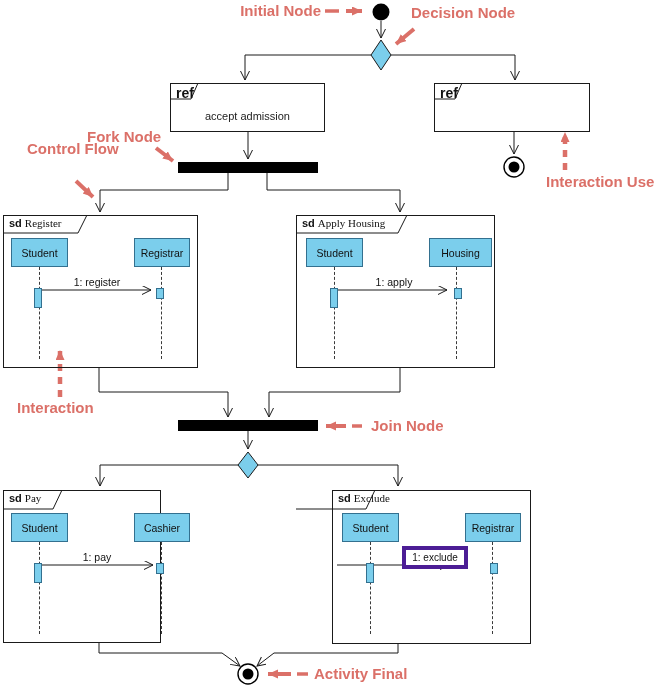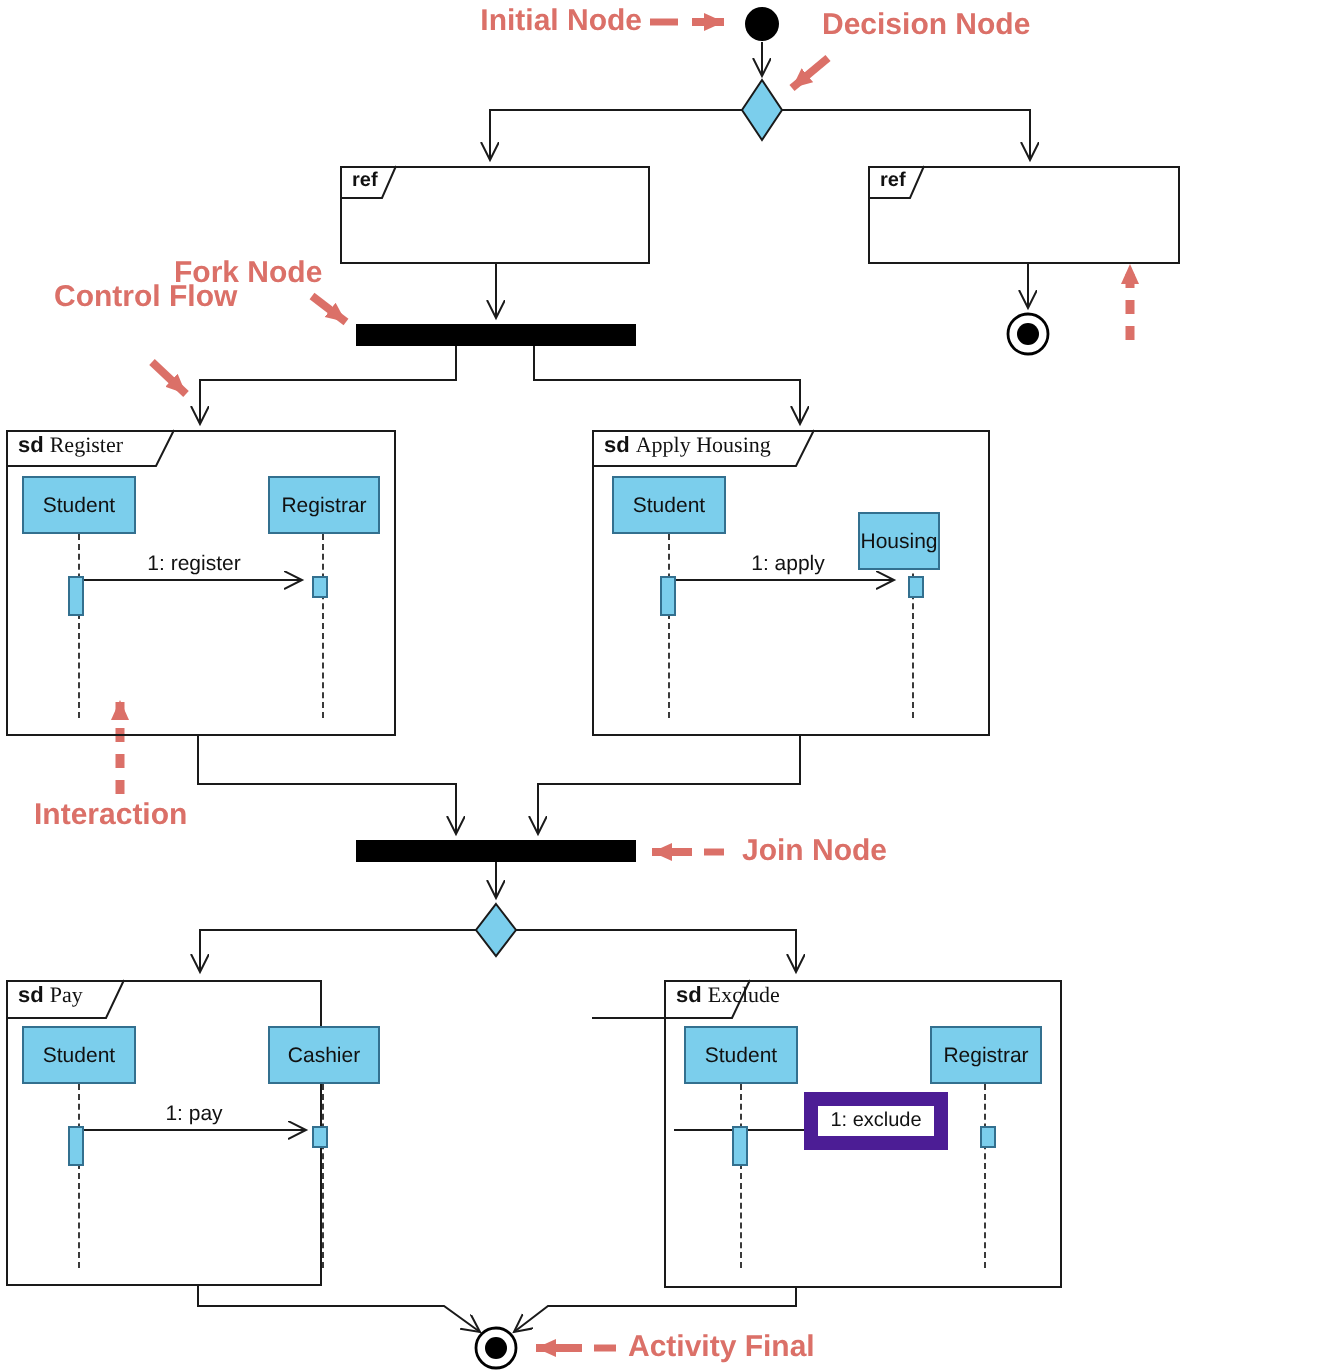--- a/index.html
+++ b/index.html
@@ -20,27 +20,27 @@
   .ra-solid{stroke-width:4;}
   .ra-dash{stroke-width:3.5;}
   .ra-vdash{stroke-width:4.5;stroke-dasharray:7 6;}
   .node-ring{fill:#fff;stroke:#000;stroke-width:1.4;}
   .node-dot{fill:#000;stroke:none;}
 
   .frame{position:absolute;border:1px solid #1a1a1a;background:transparent;z-index:2;box-sizing:border-box;}
   .tabtext{position:absolute;left:5px;top:1px;font-size:11px;color:#111;white-space:nowrap;}
   .tabtext .kw{font-weight:bold;}
   .tabtext .fname{margin-left:3px;font-family:Liberation Serif, serif;}
-  .reftab{font-size:10px;}
+  .reftab{font-size:14px;}
   .ref-label{position:absolute;left:0;right:0;top:16px;bottom:0;display:flex;align-items:center;justify-content:center;font-size:11px;color:#222;}
   .head{position:absolute;height:29px;background:var(--blue-fill);border:1px solid var(--blue-border);box-sizing:border-box;display:flex;align-items:center;justify-content:center;font-size:10.5px;color:#111;z-index:3;}
   .lifeline{position:absolute;width:0;border-left:1px dashed #3a3a3a;z-index:2;}
   .activation{position:absolute;width:8px;background:var(--blue-fill);border:1px solid var(--blue-border);box-sizing:border-box;z-index:3;}
   .msg{position:absolute;font-size:10.5px;color:#111;text-align:center;z-index:3;}
-  .msg-boxed{border:7px solid #4c1d95;background:#fff;display:flex;align-items:center;justify-content:center;font-size:10px;}
+  .msg-boxed{border:4px solid #4c1d95;background:#fff;display:flex;align-items:center;justify-content:center;font-size:10px;}
 
   .ann{position:absolute;color:var(--red);font-weight:bold;font-size:15px;white-space:nowrap;z-index:4;}
   .ann-right{text-align:right;}
 </style>
 </head>
 <body>
 
 <div id="canvas">
 
   <svg id="overlay" width="661" height="686" viewBox="0 0 661 686">
@@ -100,20 +100,21 @@
     <path class="ra ra-dash" d="M362 426 H352"></path>
     <path class="ra ra-solid" d="M346 426 H326" marker-end="url(#triRed)"></path>
     <path class="ra ra-dash" d="M308 674 H297"></path>
     <path class="ra ra-solid" d="M291 674 H268" marker-end="url(#triRed)"></path>
   </svg>
 
   <div class="frame" style="left:170px;top:83px;width:155px;height:49px;">
     <div class="tabtext reftab">
       <span class="kw">ref</span>
     </div>
+    <div class="ref-label">accept admission</div>
   </div>
 
   <div class="frame" style="left:434px;top:83px;width:156px;height:49px;">
     <div class="tabtext reftab">
       <span class="kw">ref</span>
     </div>
   </div>
 
   <div class="frame" style="left:3px;top:215px;width:195px;height:153px;">
     <div class="tabtext">
@@ -128,21 +129,21 @@
     <div class="msg" style="left:18px;top:60px;width:150px;">1: register</div>
   </div>
 
   <div class="frame" style="left:296px;top:215px;width:199px;height:153px;">
     <div class="tabtext">
       <span class="kw">sd</span><span class="fname">Apply Housing</span>
     </div>
     <div class="lifeline" style="left:37px;top:51px;height:92px;"></div>
     <div class="lifeline" style="left:159px;top:51px;height:92px;"></div>
     <div class="head" style="left:9px;top:22px;width:57px;">Student</div>
-    <div class="head" style="left:132px;top:40px;width:41px;">Housing</div>
+    <div class="head" style="left:132px;top:22px;width:63px;">Housing</div>
     <div class="activation" style="left:33px;top:72px;height:20px;"></div>
     <div class="activation" style="left:157px;top:72px;height:11px;"></div>
     <div class="msg" style="left:22px;top:60px;width:150px;">1: apply</div>
   </div>
 
   <div class="frame" style="left:3px;top:490px;width:158px;height:153px;">
     <div class="tabtext">
       <span class="kw">sd</span><span class="fname">Pay</span>
     </div>
     <div class="lifeline" style="left:35px;top:51px;height:92px;"></div>
@@ -164,17 +165,18 @@
     <div class="head" style="left:132px;top:22px;width:56px;">Registrar</div>
     <div class="activation" style="left:33px;top:72px;height:20px;"></div>
     <div class="activation" style="left:157px;top:72px;height:11px;"></div>
     <div class="msg msg-boxed" style="left:69px;top:55px;width:58px;height:15px;">1: exclude</div>
   </div>
 
   <div class="ann ann-right" style="left:222px;top:2px;width:99px;">Initial Node</div>
   <div class="ann" style="left:411px;top:4px;">Decision Node</div>
   <div class="ann" style="left:87px;top:128px;">Fork Node</div>
   <div class="ann" style="left:27px;top:140px;">Control Flow</div>
+  <div class="ann" style="left:546px;top:173px;">Interaction Use</div>
   <div class="ann" style="left:17px;top:399px;">Interaction</div>
   <div class="ann" style="left:371px;top:417px;">Join Node</div>
   <div class="ann" style="left:314px;top:665px;">Activity Final</div>
 
 </div>
 
 </body></html>

